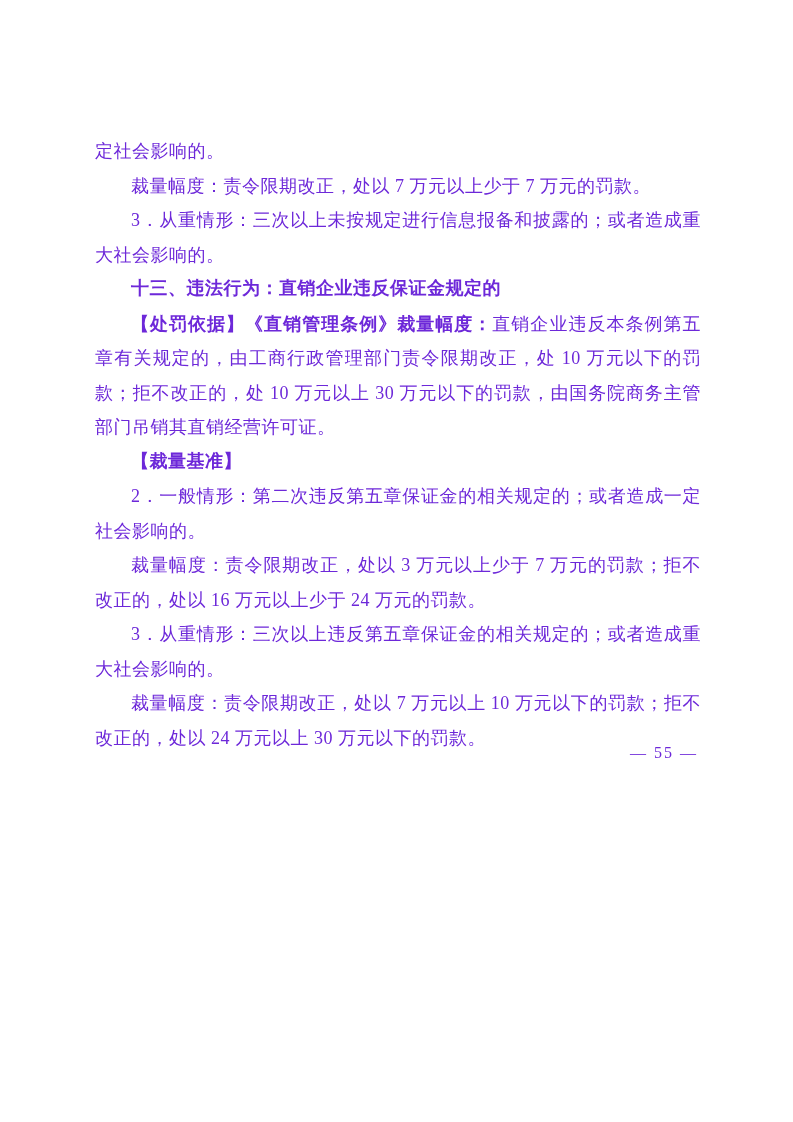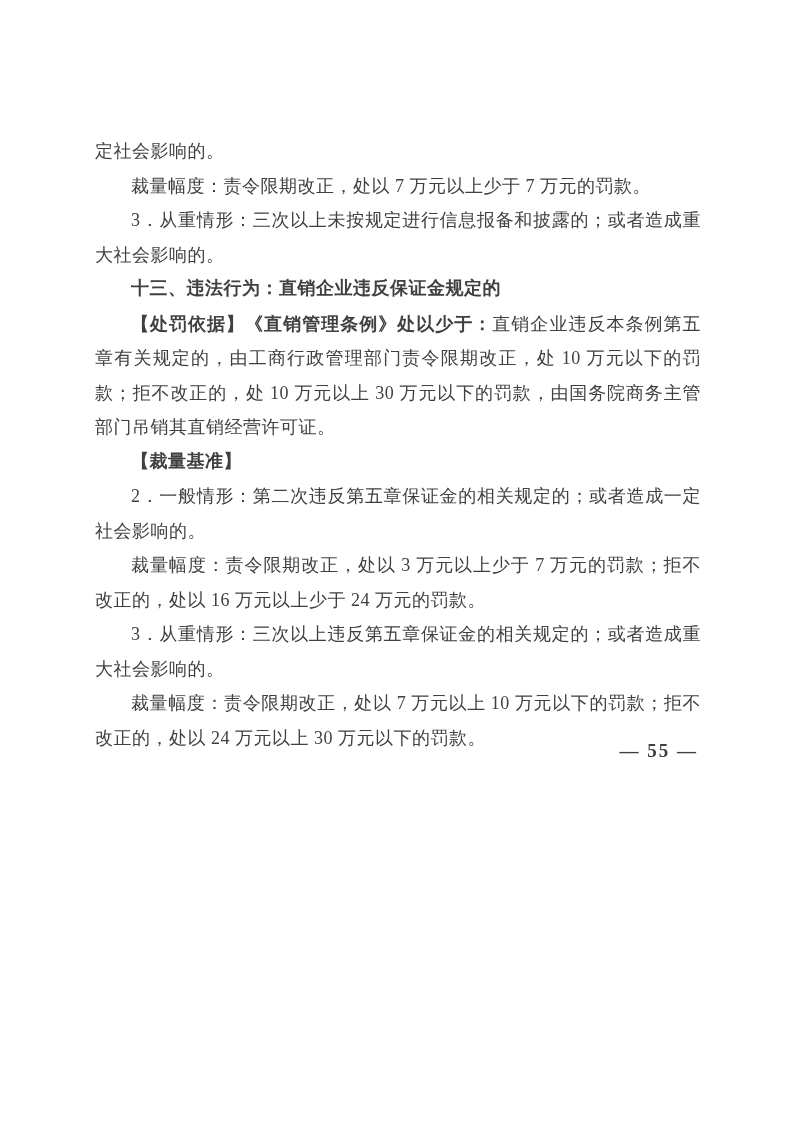--- a/index.html
+++ b/index.html
@@ -7,21 +7,21 @@
     padding: 0;
     background: #ffffff;
   }
   .page {
     position: relative;
     width: 793px;
     height: 832px;
     background: #ffffff;
     overflow: hidden;
     font-family: "Liberation Serif", "DejaVu Serif", serif;
-    color: #404040;
+    color: #6d28d9;
   }
   .content {
     position: absolute;
     top: 134px;
     left: 95px;
     right: 92px;
     font-size: 18px;
     line-height: 34.5px;
     text-align: justify;
     letter-spacing: 0.5px;
@@ -42,44 +42,43 @@
     text-indent: 2em;
   }
   .bold-lead {
     font-weight: bold;
     font-family: "Liberation Sans", "DejaVu Sans", sans-serif;
   }
   .page-footer {
     position: absolute;
     right: 95px;
     bottom: 70px;
-    font-size: 19px;
+    font-size: 16px;
     letter-spacing: 2px;
-    font-weight: bold;
   }
 </style>
 </head>
 <body>
 
 <div class="page">
   <div class="content">
     <p class="no-indent">
       <span>定社会影响的。</span>
     </p>
     <p class="indent">
       <span>裁量幅度：责令限期改正，处以 7 万元以上少于 7 万元的罚款。</span>
     </p>
     <p class="indent">
       <span>3．从重情形：三次以上未按规定进行信息报备和披露的；或者造成重大社会影响的。</span>
     </p>
     <p class="heading">
       <span>十三、违法行为：直销企业违反保证金规定的</span>
     </p>
     <p class="indent">
-      <span class="bold-lead">【处罚依据】《直销管理条例》处以少于：</span><span>直销企业违反本条例第五章有关规定的，由工商行政管理部门责令限期改正，处 10 万元以下的罚款；拒不改正的，处 10 万元以上 30 万元以下的罚款，由国务院商务主管部门吊销其直销经营许可证。</span>
+      <span class="bold-lead">【处罚依据】《直销管理条例》裁量幅度：</span><span>直销企业违反本条例第五章有关规定的，由工商行政管理部门责令限期改正，处 10 万元以下的罚款；拒不改正的，处 10 万元以上 30 万元以下的罚款，由国务院商务主管部门吊销其直销经营许可证。</span>
     </p>
     <p class="heading">
       <span>【裁量基准】</span>
     </p>
     <p class="indent">
       <span>2．一般情形：第二次违反第五章保证金的相关规定的；或者造成一定社会影响的。</span>
     </p>
     <p class="indent">
       <span>裁量幅度：责令限期改正，处以 3 万元以上少于 7 万元的罚款；拒不改正的，处以 16 万元以上少于 24 万元的罚款。</span>
     </p>

